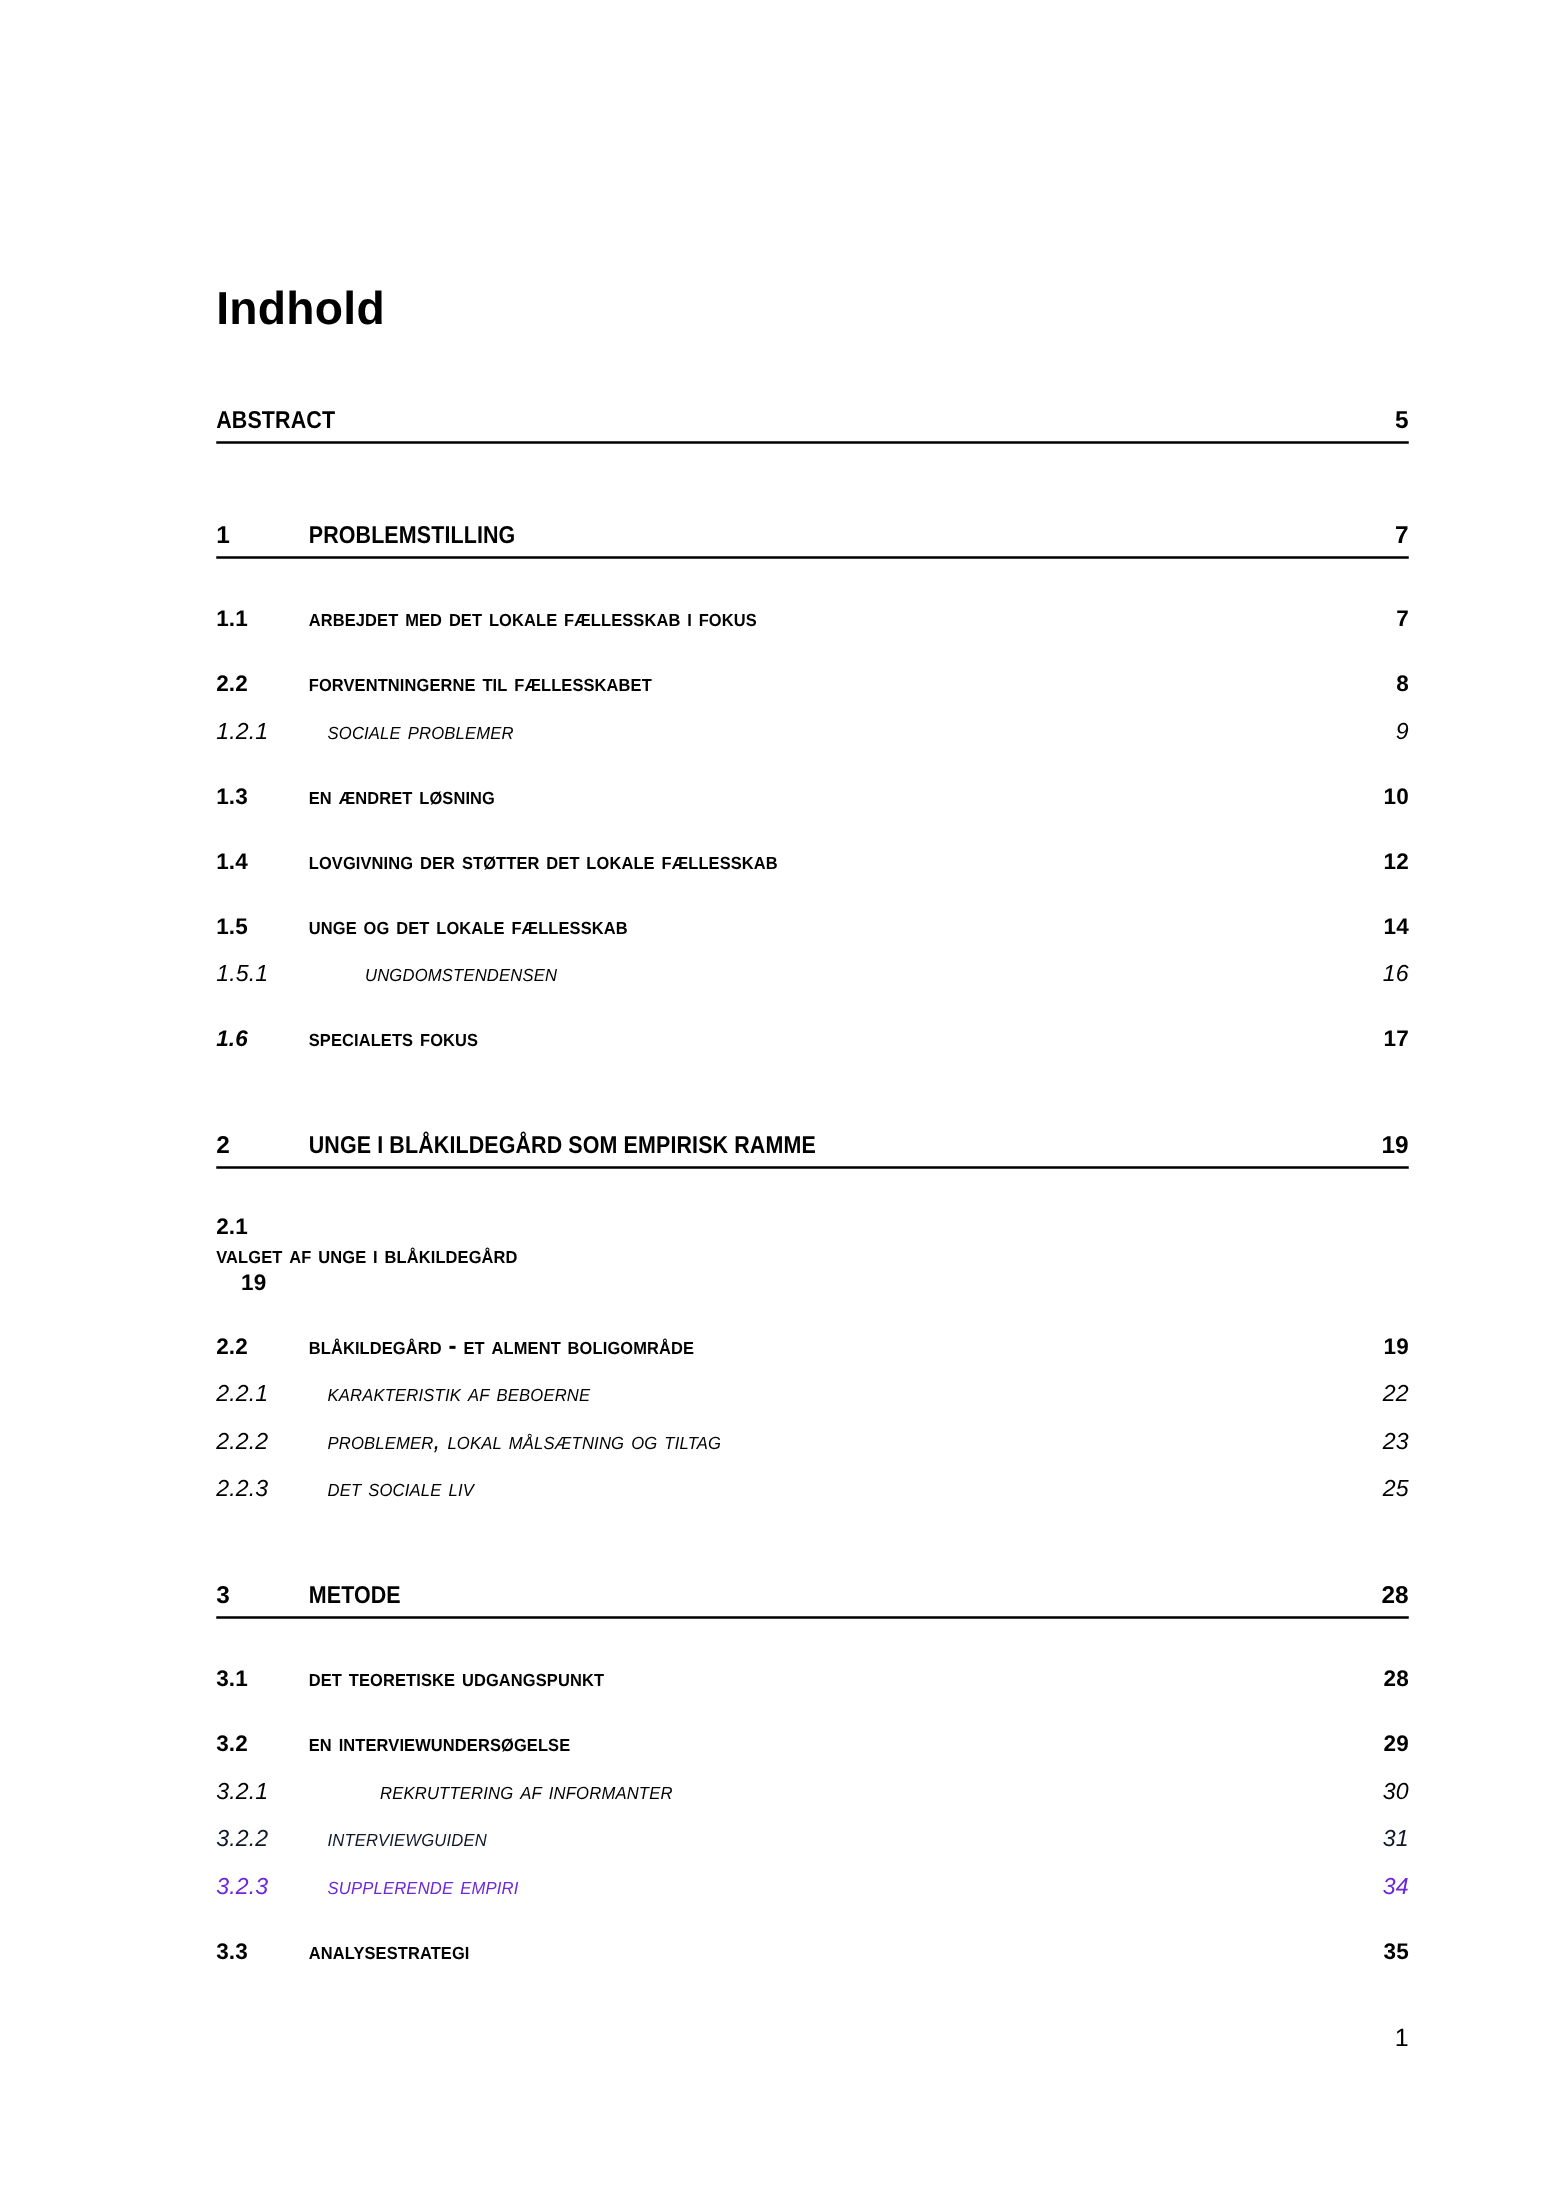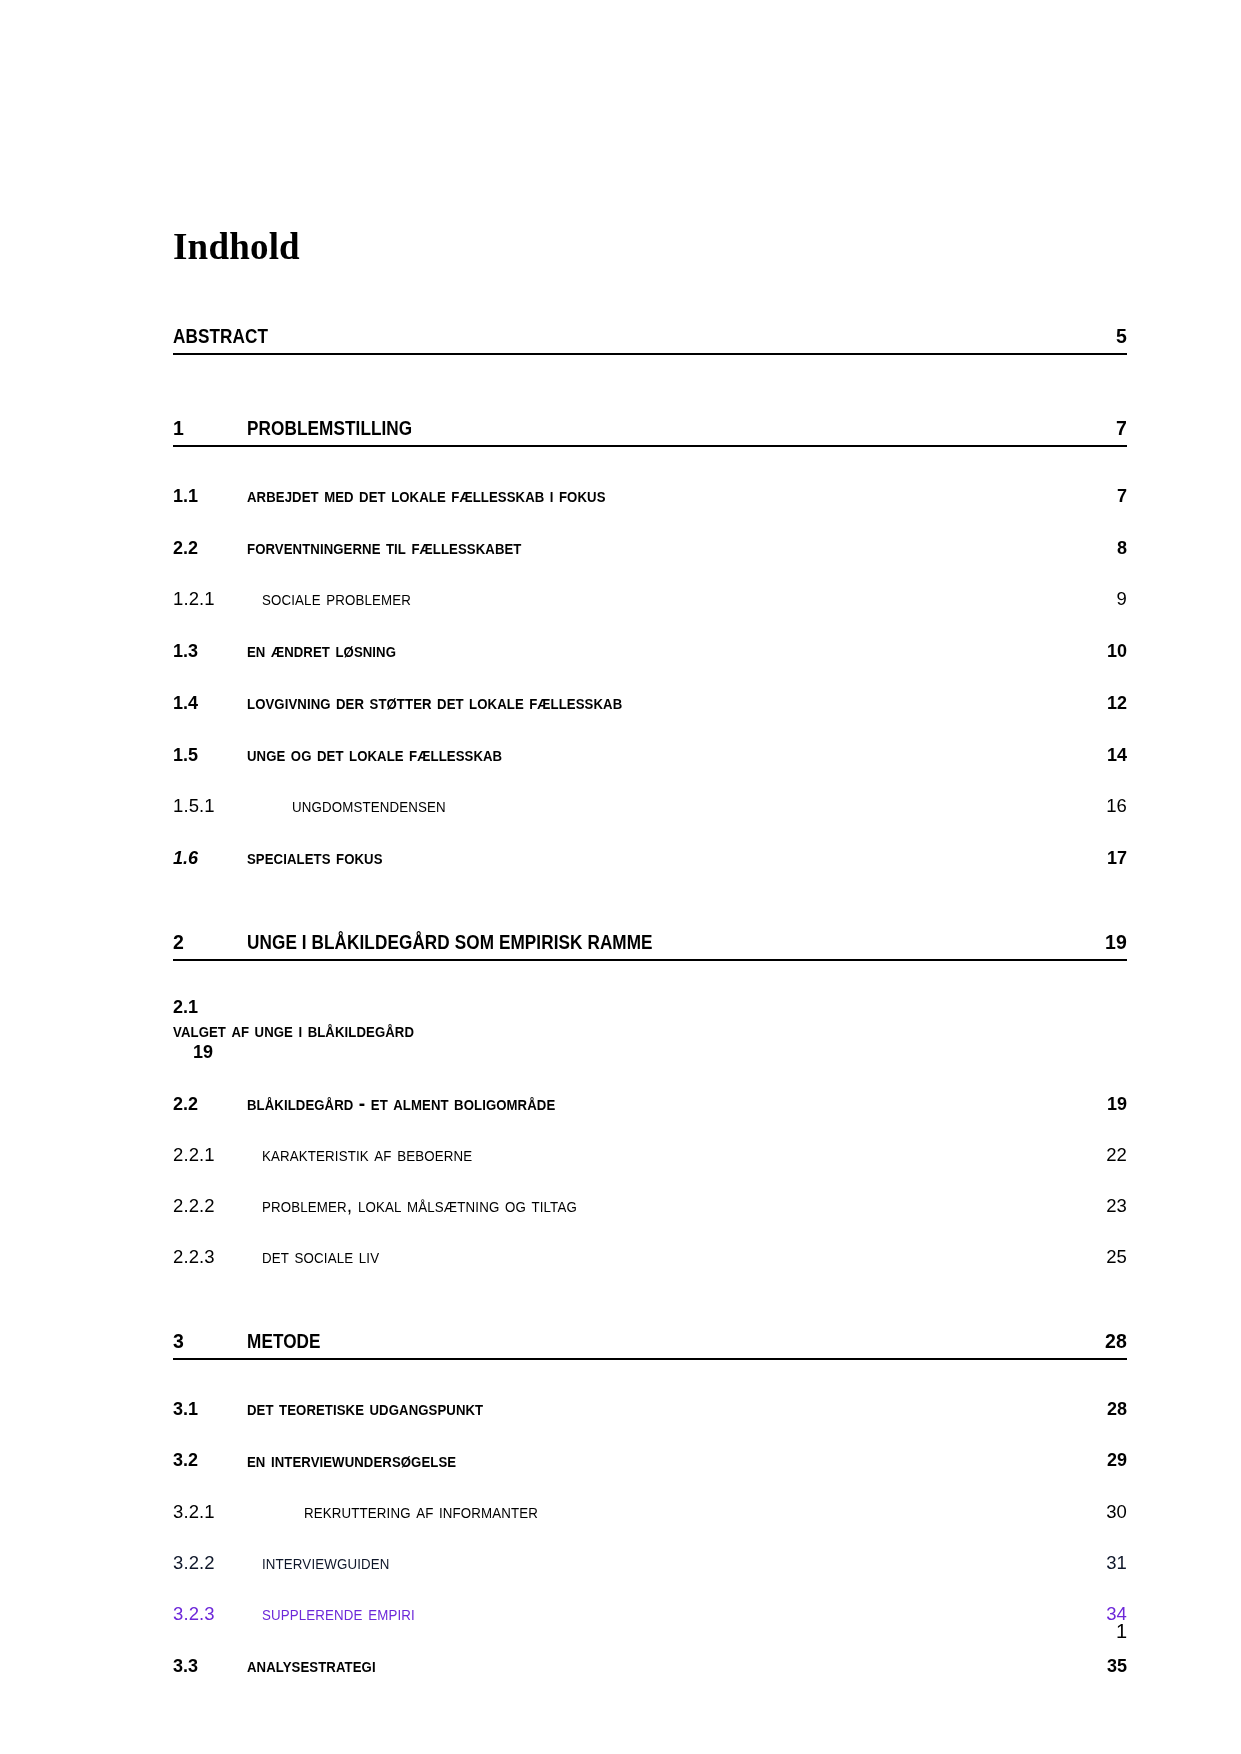--- a/index.html
+++ b/index.html
@@ -25,21 +25,21 @@
 
   .content {
     position: absolute;
     left: 173px;
     top: 0;
     width: 954px;
   }
 
   
   .doc-title {
-    font-family: Liberation Serif, serif;
+    font-family: Liberation Sans, sans-serif;
     font-weight: bold;
     font-size: 37px;
     line-height: 1;
     letter-spacing: 0.2px;
     margin: 0;
     padding-top: 228px;
     padding-bottom: 0;
     color: #000000;
   }
 
@@ -135,22 +135,23 @@
     margin-top: 36px;
   }
   .lvl2.italic-num .toc-num {
     font-style: italic;
   }
 
   
   .lvl3 {
     font-weight: normal;
     font-size: 18.5px;
-    margin-top: 27px;
+    margin-top: 14px;
     letter-spacing: 0.1px;
+    font-style: italic;
   }
   .lvl3 .toc-num {
     width: 89px;
     font-size: 18.5px;
   }
   .lvl3 .toc-page {
     width: 34px;
     font-size: 18.5px;
   }
   .lvl3 .toc-title {
@@ -285,21 +286,21 @@
           <span class="toc-title">METODE</span>
           <span class="toc-fill"></span>
           <span class="toc-page">28</span>
         </a>
         <a class="toc-entry lvl2 first-in-group" href="#" style="text-decoration: none; color: rgb(0, 0, 0);">
           <span class="toc-num">3.1</span>
           <span class="toc-title">Det teoretiske udgangspunkt</span>
           <span class="toc-fill"></span>
           <span class="toc-page">28</span>
         </a>
-        <a class="toc-entry lvl2" href="#" style="text-decoration: none; color: rgb(0, 0, 0); align-items: center;">
+        <a class="toc-entry lvl2" href="#" style="text-decoration: none; color: rgb(0, 0, 0);">
           <span class="toc-num">3.2</span>
           <span class="toc-title">En interviewundersøgelse</span>
           <span class="toc-fill"></span>
           <span class="toc-page">29</span>
         </a>
         <a class="toc-entry lvl3" href="#" style="text-decoration: none; color: rgb(0, 0, 0); gap: 42px;">
           <span class="toc-num">3.2.1</span>
           <span class="toc-title">Rekruttering af informanter</span>
           <span class="toc-fill"></span>
           <span class="toc-page">30</span>

